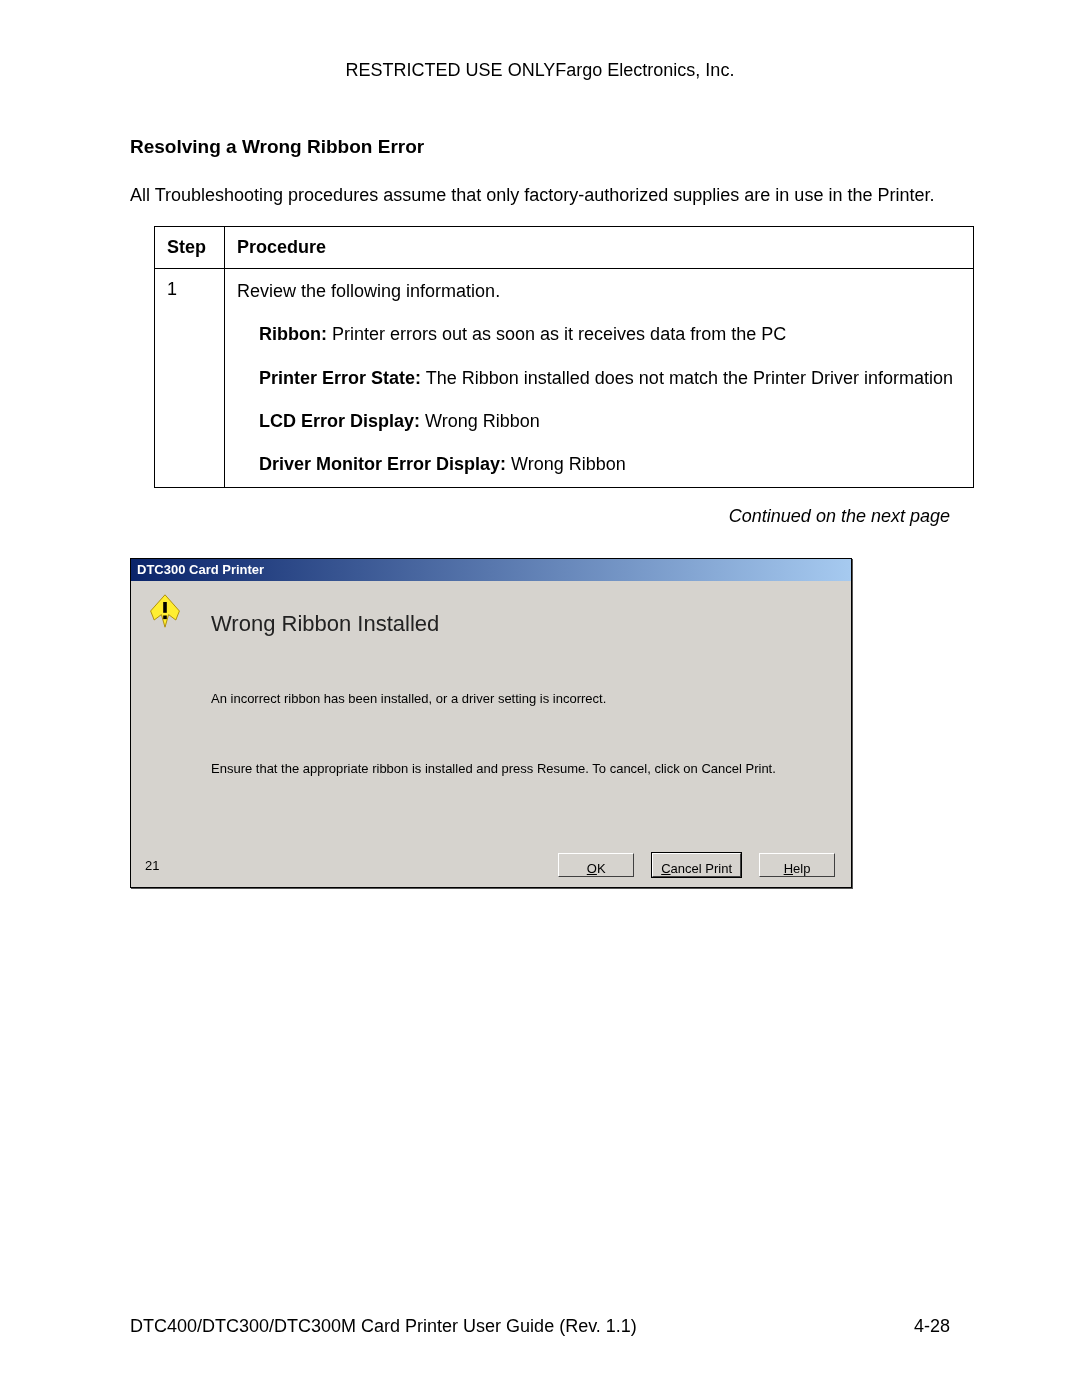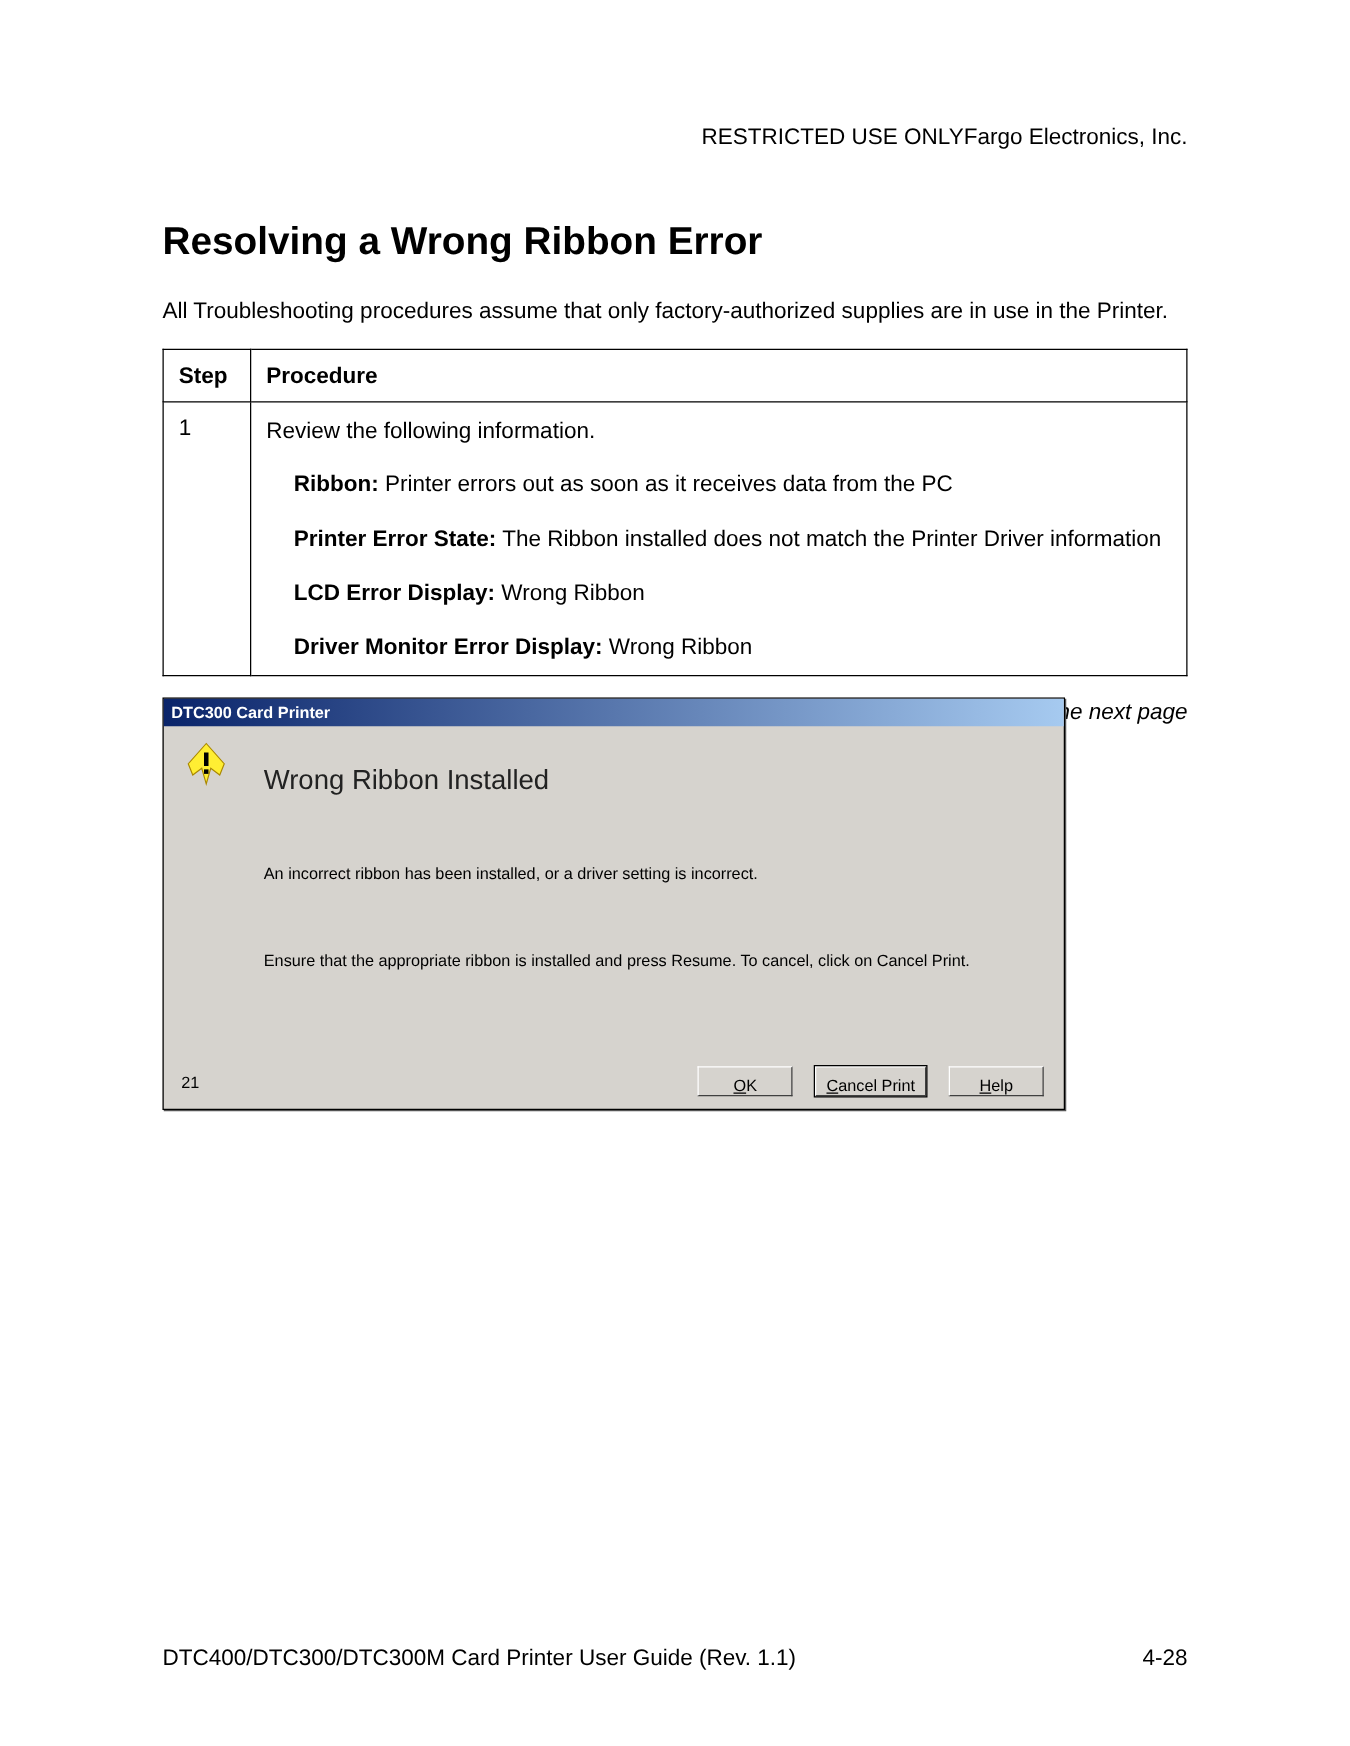--- a/index.html
+++ b/index.html
@@ -9,38 +9,38 @@
     background: #fff;
     font-family: Arial, Helvetica, sans-serif;
     color: #000;
     position: relative;
   }
   .page {
     padding: 60px 130px 0 130px;
   }
   .header-row {
     display: flex;
-    justify-content: flex-end;
+    justify-content: center;
     font-size: 18px;
     margin-bottom: 55px;
-    margin-top: 39px;
   }
   .title {
-    font-size: 31px;
+    font-size: 19px;
     font-weight: bold;
     margin-bottom: 25px;
   }
   .intro {
     font-size: 18px;
     line-height: 1.4;
     margin-bottom: 18px;
   }
   table.proc {
     border-collapse: collapse;
     width: 100%;
+    margin-left: 24px;
   }
   table.proc th, table.proc td {
     border: 1px solid #000;
     padding: 10px 12px;
     text-align: left;
     vertical-align: top;
     font-size: 18px;
   }
   table.proc th { font-weight: bold; }
   .step-col { width: 70px; text-align: center; }

